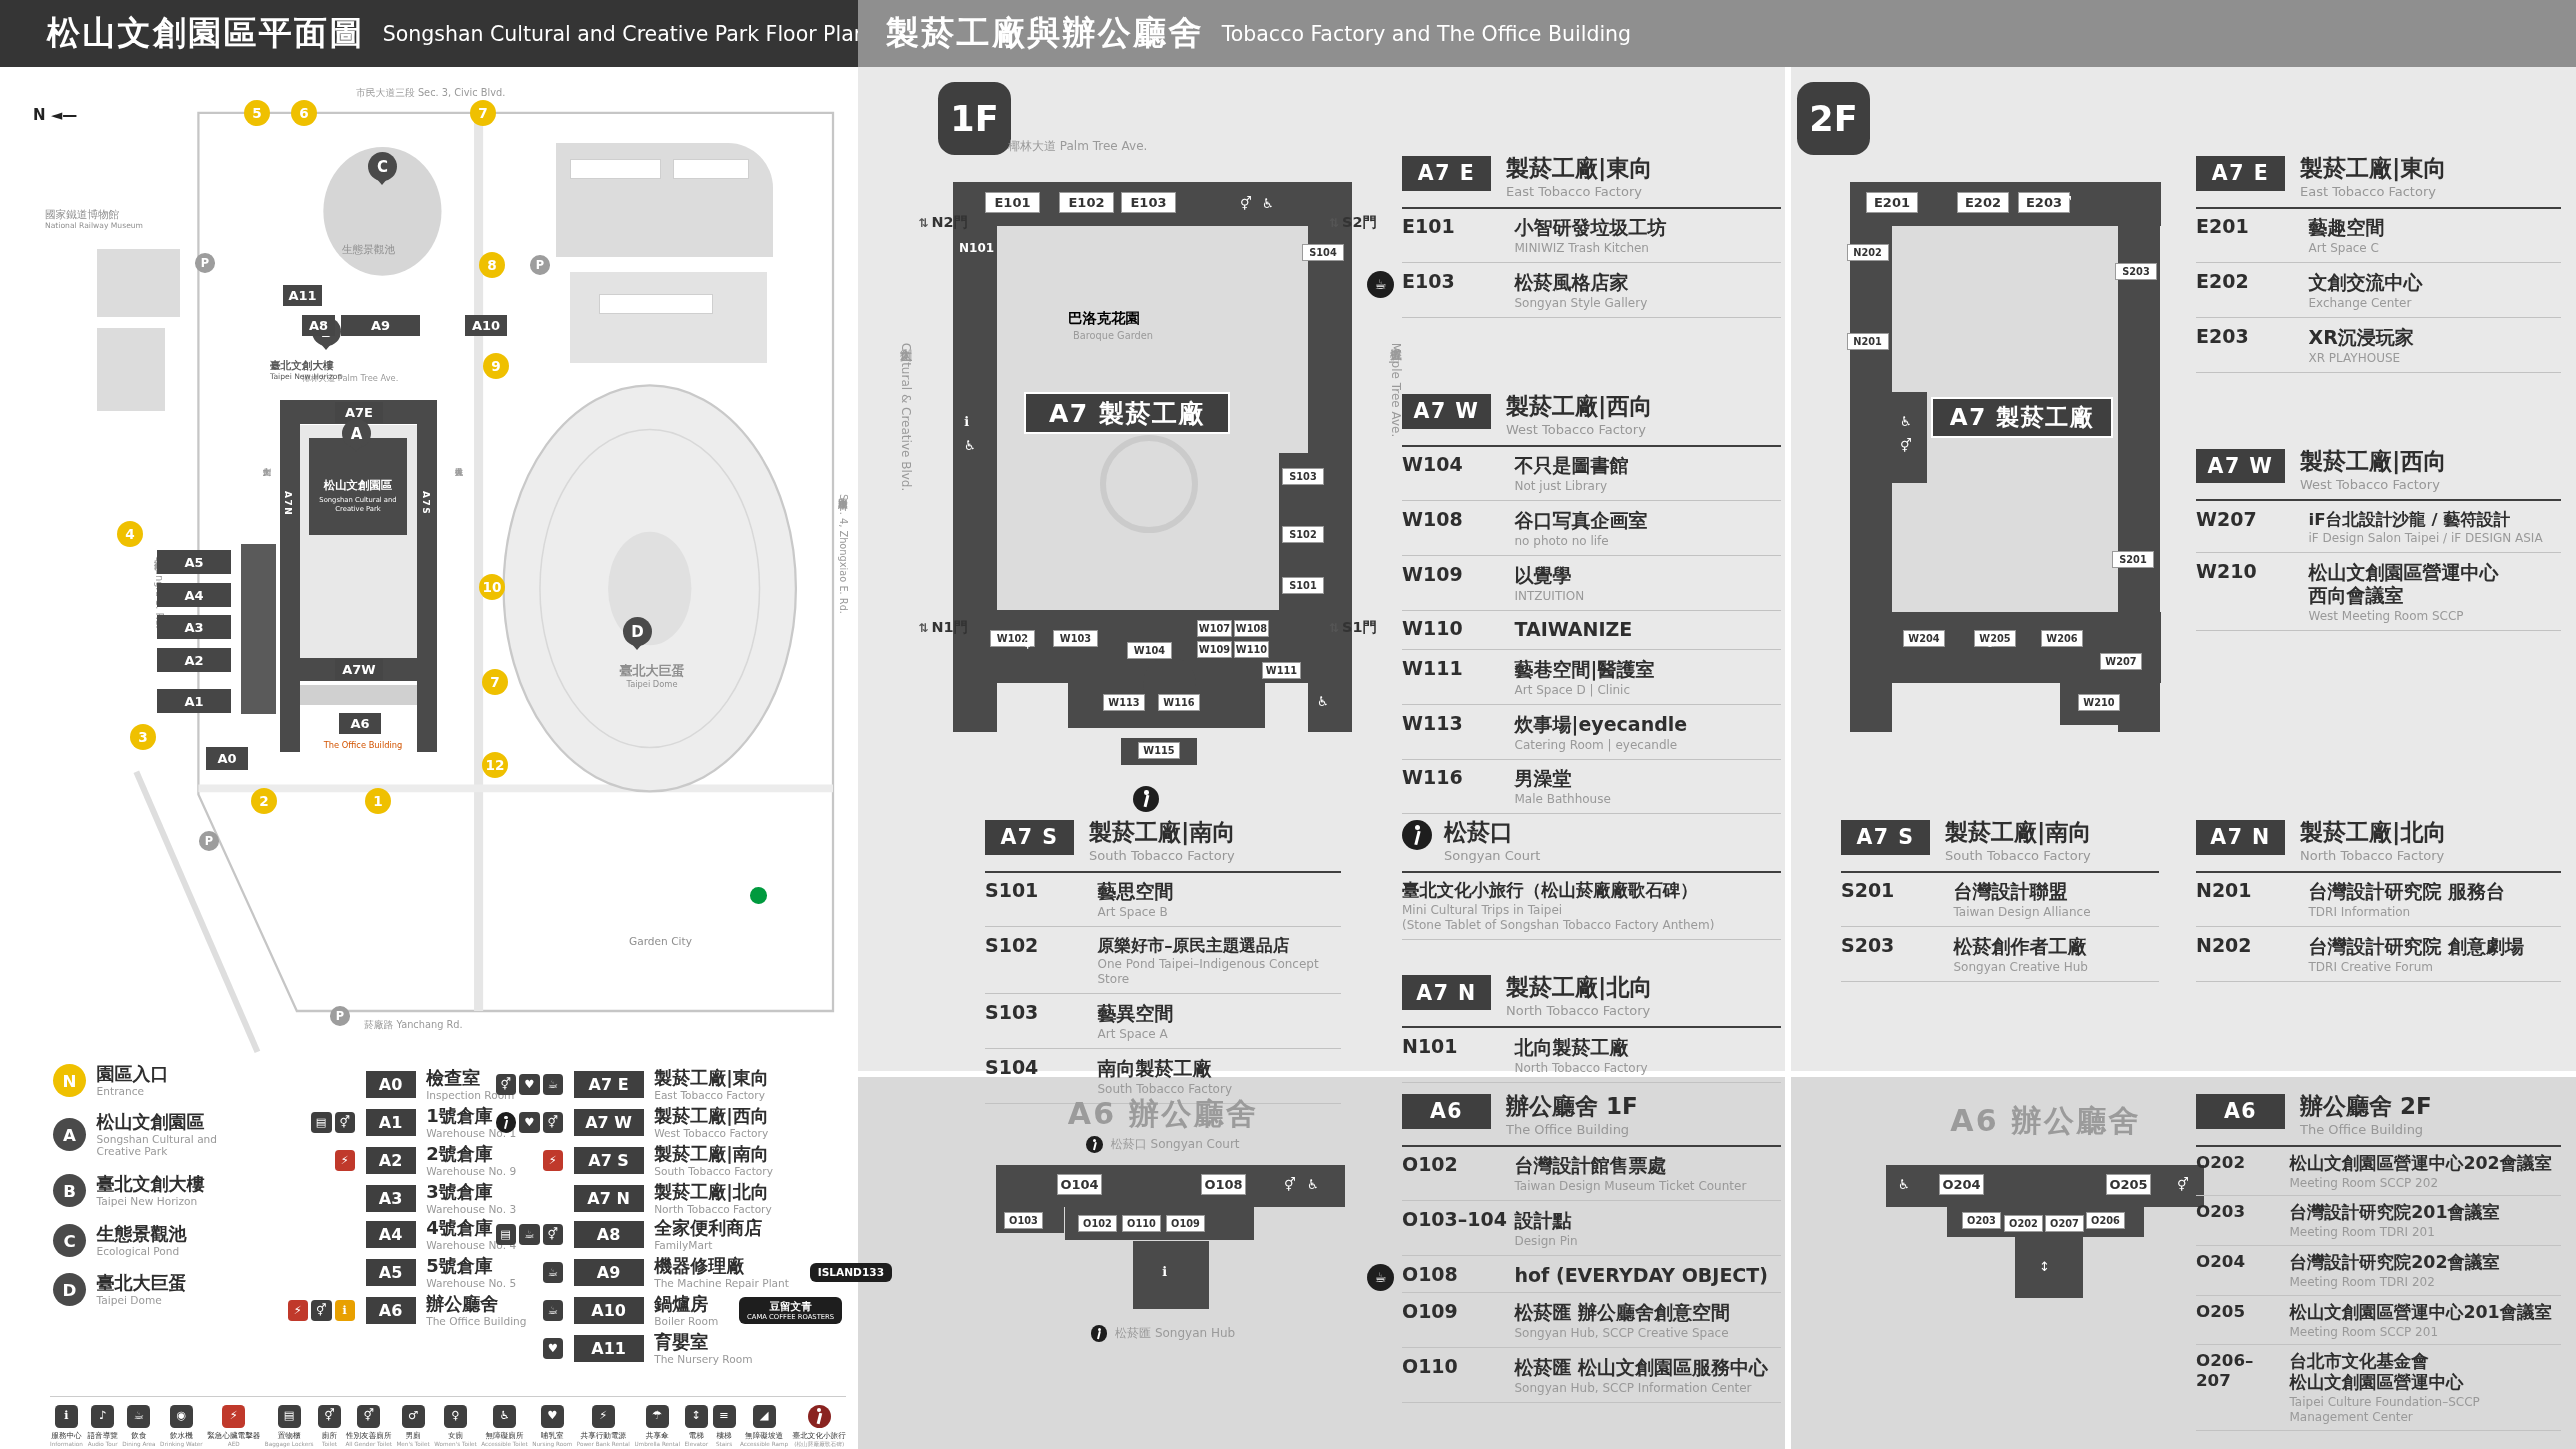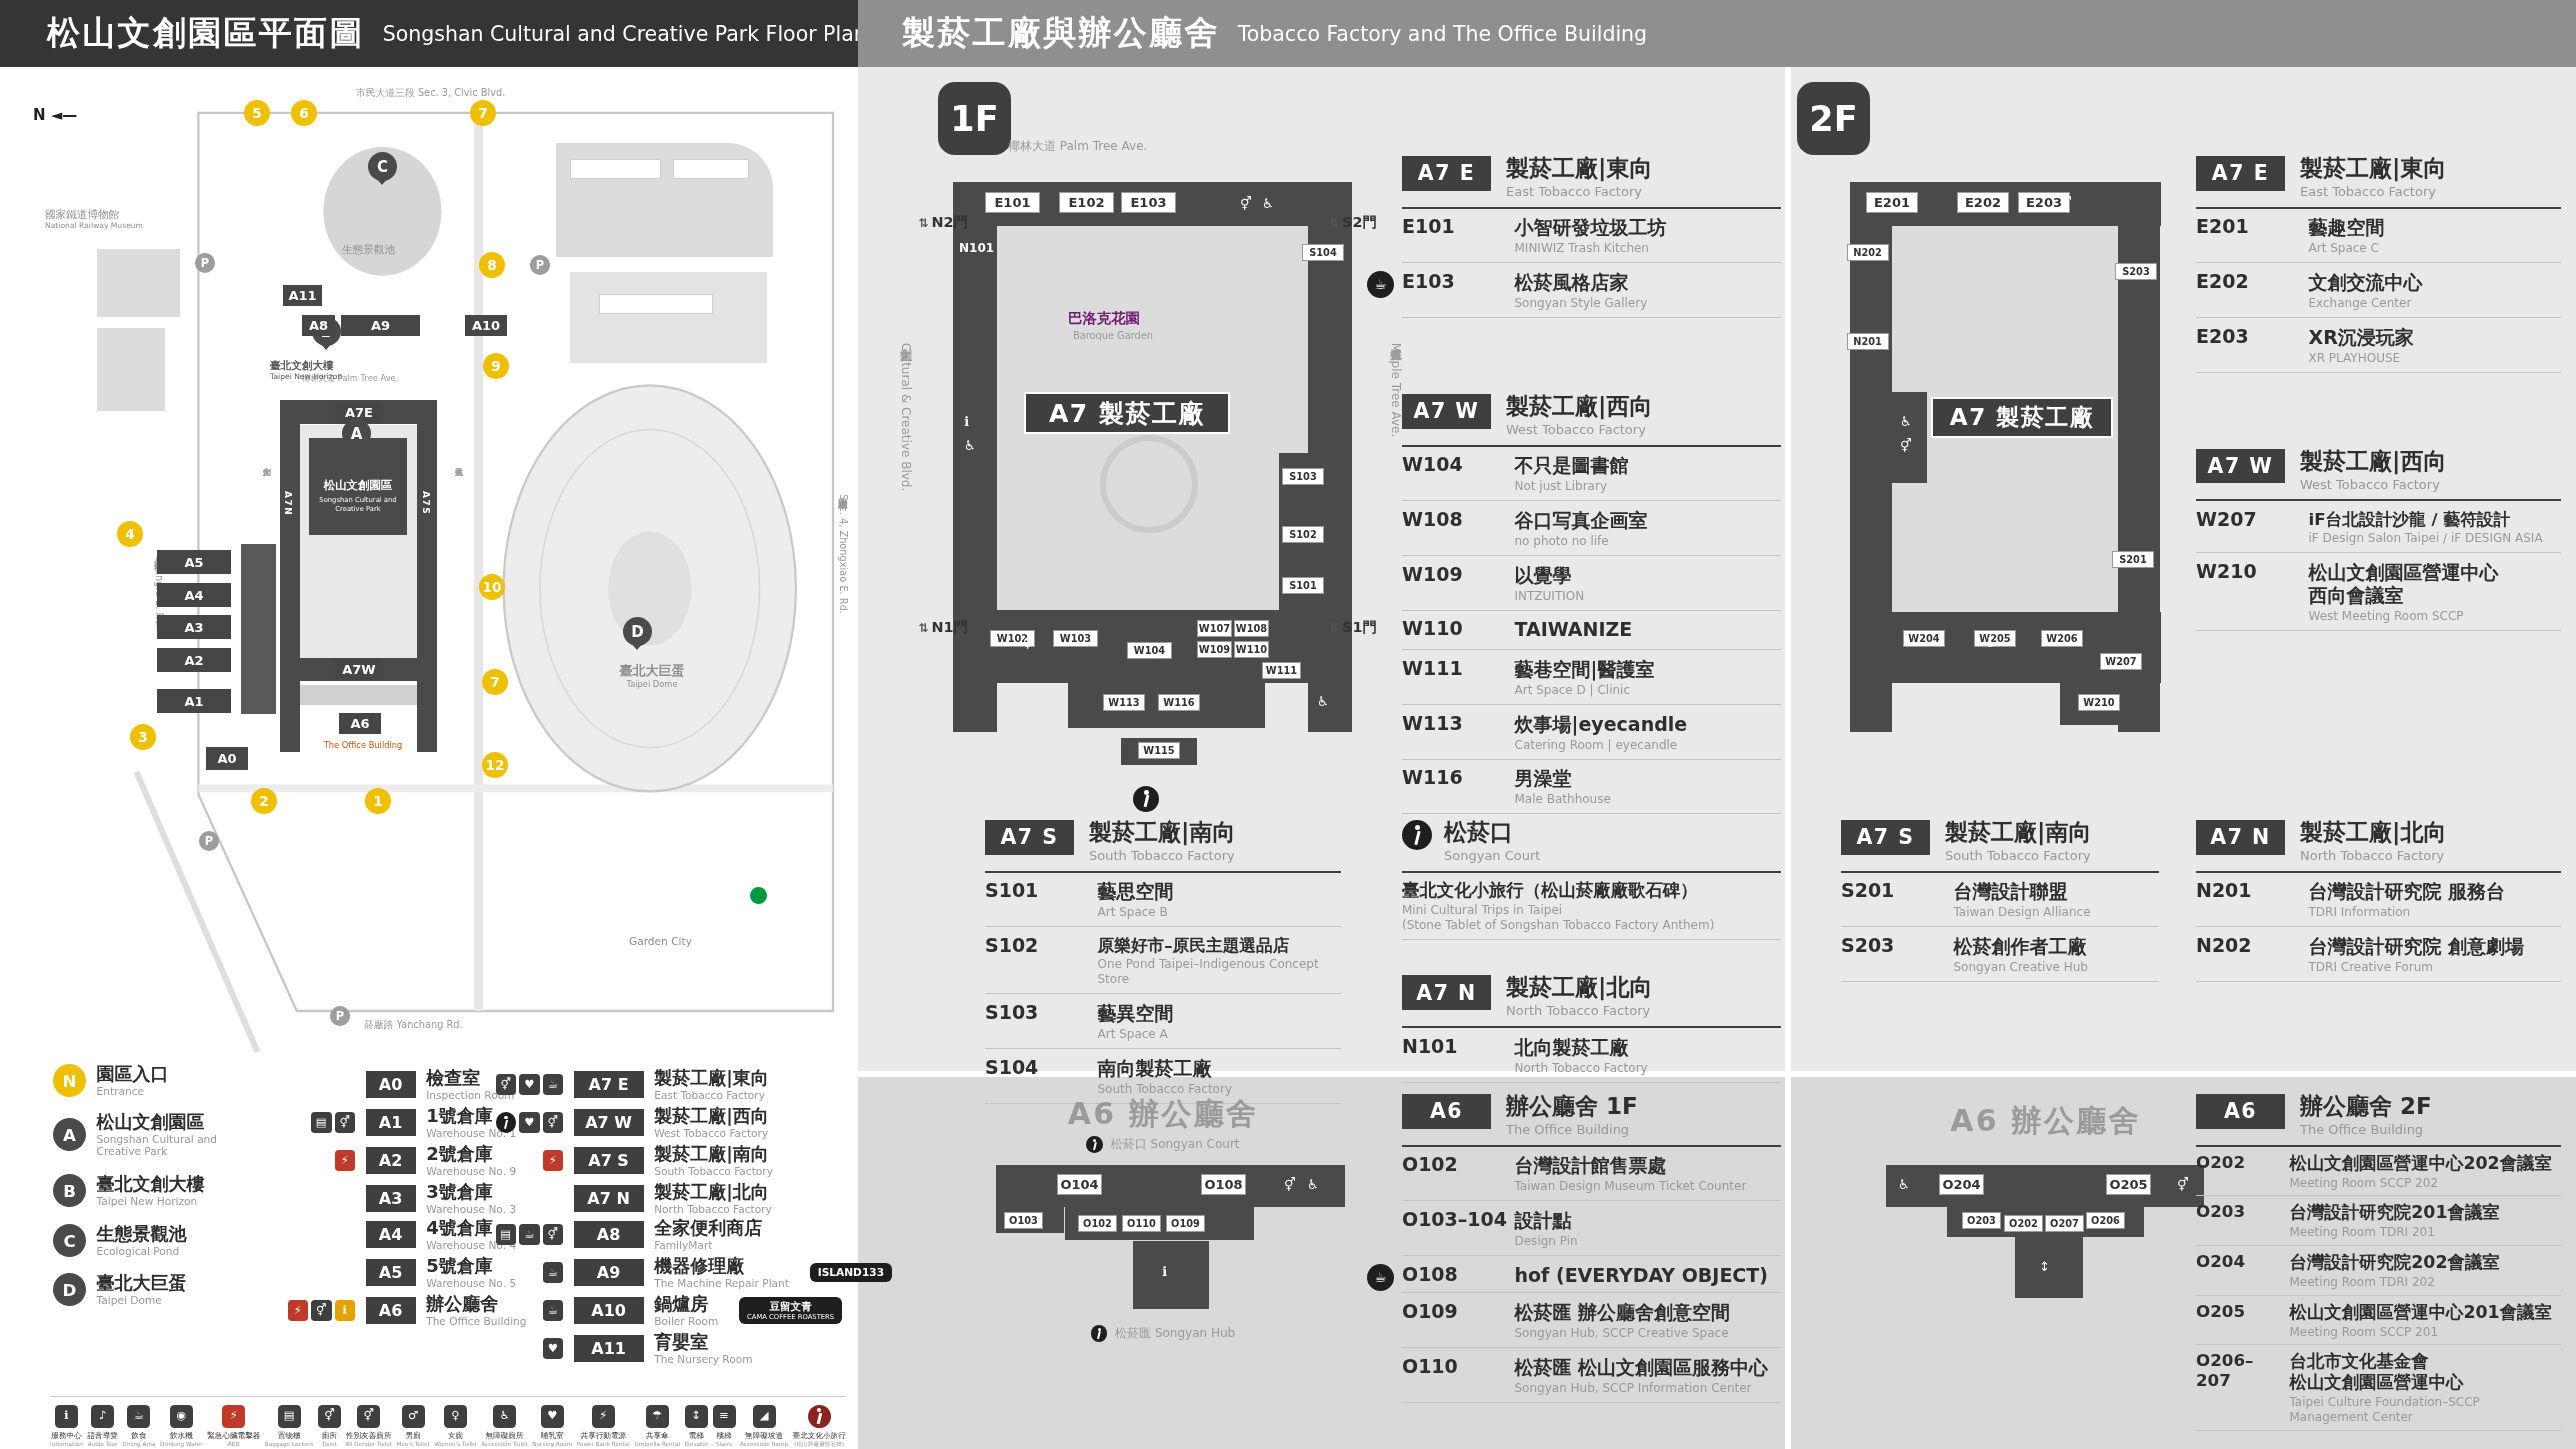--- a/index.html
+++ b/index.html
@@ -3,21 +3,21 @@
 <meta charset="utf-8">
 <style>
   *{margin:0;padding:0;box-sizing:border-box}
   html,body{background:#fff}
   body{font-family:"DejaVu Sans","Liberation Sans",sans-serif;color:#2e2e2e}
   #stage{position:relative;width:2576px;height:1449px;background:#fff;overflow:hidden}
 
   
   .hdr{position:absolute;top:0;height:67px;display:flex;align-items:center;color:#fff}
   #hdrL{left:0;width:858px;background:#353535;padding-left:47px}
-  #hdrR{left:858px;width:1718px;background:#8f8f8f;padding-left:44px}
+  #hdrR{left:858px;width:1718px;background:#8f8f8f;padding-left:28px}
   .hzh{font-size:33px;font-weight:bold;letter-spacing:2.3px;white-space:nowrap}
   .hen{font-size:20.5px;margin-left:18px;white-space:nowrap}
 
   
   #rpanel{position:absolute;left:858px;top:67px;width:1718px;height:1383px;background:#e9e9e9}
   #rbottom{position:absolute;left:858px;top:1077px;width:1718px;height:373px;background:#d9d9d9}
   .vline{position:absolute;left:1785px;top:67px;width:6px;height:1383px;background:#fff}
   .hline{position:absolute;left:858px;top:1071px;width:1718px;height:6px;background:#fff}
 
   .fbadge{position:absolute;width:73px;height:73px;border-radius:16.7px;background:#3f3f3f;color:#fff;
@@ -544,21 +544,21 @@
     <div class="court" style="left:65px;top:61px;width:311px;height:385px"></div>
     <div class="wing" style="left:21px;top:16.7px;width:399px;height:44px"></div>
     <div class="wing" style="left:21px;top:16.7px;width:44px;height:550px"></div>
     <div class="wing" style="left:376px;top:16.7px;width:44px;height:550px"></div>
     <div class="wing" style="left:21px;top:445px;width:399px;height:73px"></div>
     <div class="wing" style="left:136px;top:518px;width:197px;height:45px"></div>
     <div class="wing" style="left:189px;top:573px;width:76px;height:27px"></div>
     <div class="wing" style="left:347px;top:288px;width:29px;height:159px"></div>
     <div class="apse" style="left:211px;top:492px;width:53px;height:53px"></div>
 
-    <div class="street" style="left:136px;top:144px;font-size:14.4px;color:#701a75;font-weight:bold">巴洛克花園</div>
+    <div class="street" style="left:136px;top:144px;font-size:14.4px;color:#000000;font-weight:bold">巴洛克花園</div>
     <div class="street" style="left:141px;top:165px;font-size:9.8px">Baroque Garden</div>
     <div class="fountain" style="left:168px;top:270px;width:98px;height:98px"></div>
 
     <div class="a7box" style="left:92px;top:227px;width:206px;height:42px;font-size:25px">A7 製菸工廠</div>
 
     <div class="rlabel" style="left:53px;top:27px;width:55px">E101</div>
     <div class="rlabel" style="left:127px;top:27px;width:55px">E102</div>
     <div class="rlabel" style="left:189px;top:27px;width:55px">E103</div>
     <div class="wtxt" style="left:27px;top:76px">N101</div>
     <div class="rlabel sm" style="left:370px;top:79px;width:42px">S104</div>

